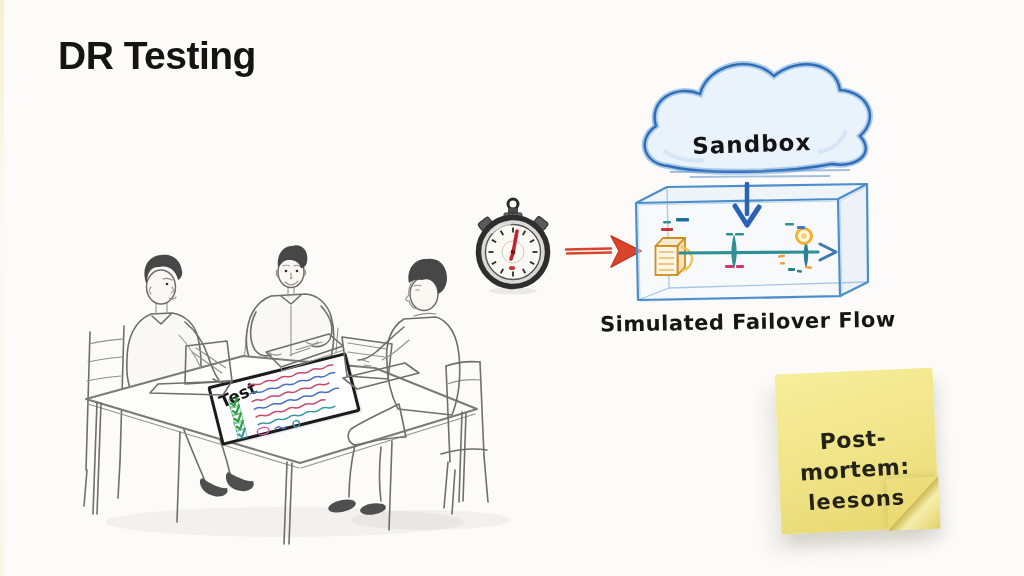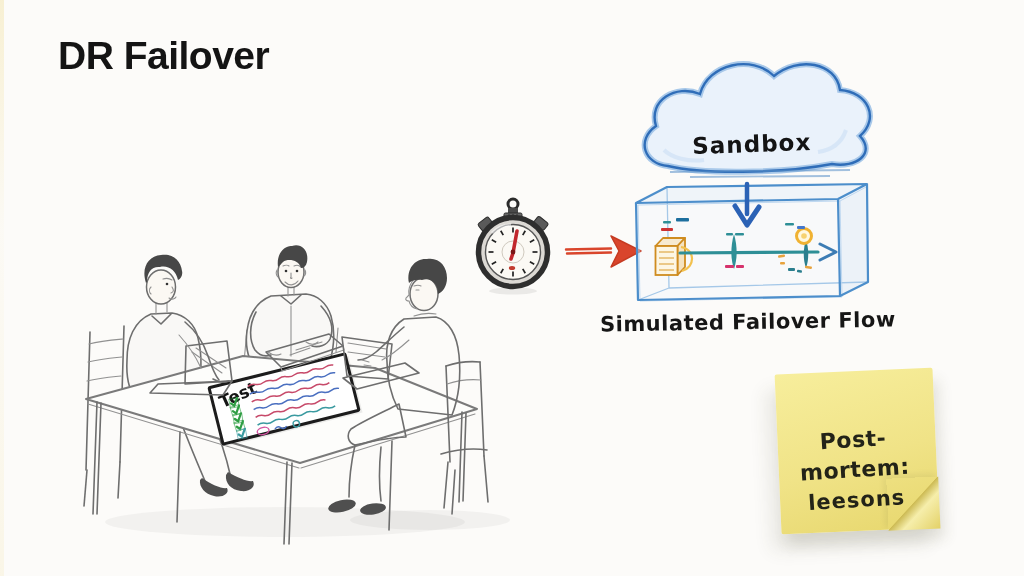--- a/index.html
+++ b/index.html
@@ -39,21 +39,21 @@
     transform:rotate(-1deg); color:#232318; font-weight:700;
   }
   .s1{ font-size:22px; line-height:30px; letter-spacing:0.5px;}
   .s2{ font-size:21px; line-height:30px; letter-spacing:1px;}
 </style>
 </head>
 <body>
 
 <div class="canvas">
   <div class="edge"></div>
-  <h1 class="title">DR Failover</h1>
+  <h1 class="title">DR Testing</h1>
 
   <svg class="scene" width="1024" height="576" viewBox="0 0 1024 576" style="font-family:&quot;DejaVu Sans&quot;, sans-serif;">
 
     <g>
 
       <ellipse cx="285" cy="522" rx="180" ry="15" fill="#000" opacity="0.04"></ellipse>
       <ellipse cx="430" cy="520" rx="80" ry="10" fill="#000" opacity="0.04"></ellipse>
 
       <g>
         <path class="pencil" d="M90,332 L86,470"></path>

